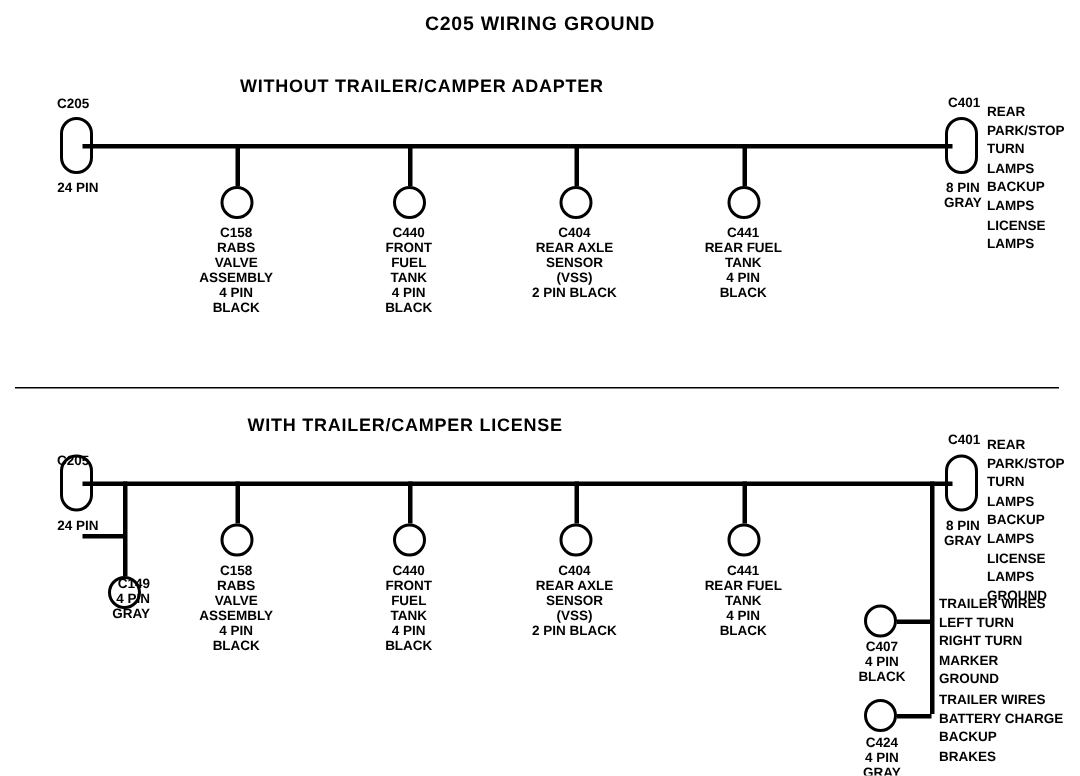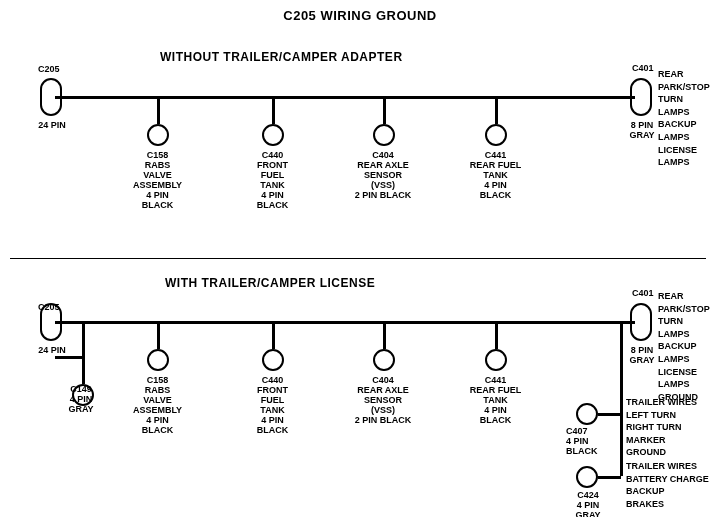--- a/index.html
+++ b/index.html
@@ -116,21 +116,21 @@
 
   <div style="position:absolute; top:274px; left:38px; font-size:9px; font-weight:bold;">C205</div>
   <div class="connector-large" style="top:275px; left:40px;"></div>
   <div style="position:absolute; top:317px; left:38px; font-size:9px; font-weight:bold; text-align:center; width:28px;">24 PIN</div>
 
   <div class="wire-v" style="top:293px; left:82px; height:35px;"></div>
   <div class="wire-h" style="top:328px; left:55px; width:28px;"></div>
 
   <div class="wire-v" style="top:328px; left:82px; height:28px;"></div>
   <div class="connector-small" style="top:356px; left:72px;"></div>
-  <div style="position:absolute; top:356px; left:62px; font-size:9px; font-weight:bold; text-align:center; width:38px;">C149<br>4 PIN GRAY</div>
+  <div style="position:absolute; top:356px; left:62px; font-size:9px; font-weight:bold; text-align:right; width:38px;">C149<br>4 PIN GRAY</div>
 
   <div style="position:absolute; top:260px; left:632px; font-size:9px; font-weight:bold;">C401</div>
   <div class="connector-large" style="top:275px; left:630px;"></div>
   <div style="position:absolute; top:317px; left:624px; font-size:9px; font-weight:bold; text-align:center; width:36px;">8 PIN<br>GRAY</div>
 
   <div style="position:absolute; top:262px; left:658px; font-size:9px; font-weight:bold; line-height:1.4;">REAR PARK/STOP<br>TURN LAMPS<br>BACKUP LAMPS<br>LICENSE LAMPS<br>GROUND</div>
 
   <div class="wire-v" style="top:293px; left:157px; height:28px;"></div>
   <div class="connector-small" style="top:321px; left:147px;"></div>
   <div style="position:absolute; top:347px; left:130px; font-size:9px; font-weight:bold; text-align:center; width:55px;">C158<br>RABS VALVE<br>ASSEMBLY<br>4 PIN BLACK</div>
@@ -144,21 +144,21 @@
   <div style="position:absolute; top:347px; left:353px; font-size:9px; font-weight:bold; text-align:center; width:60px;">C404<br>REAR AXLE<br>SENSOR<br>(VSS)<br>2 PIN BLACK</div>
 
   <div class="wire-v" style="top:293px; left:495px; height:28px;"></div>
   <div class="connector-small" style="top:321px; left:485px;"></div>
   <div style="position:absolute; top:347px; left:468px; font-size:9px; font-weight:bold; text-align:center; width:55px;">C441<br>REAR FUEL<br>TANK<br>4 PIN BLACK</div>
 
   <div class="wire-v" style="top:293px; left:620px; height:155px;"></div>
 
   <div class="wire-h" style="top:385px; left:598px; width:23px;"></div>
   <div class="connector-small" style="top:375px; left:576px;"></div>
-  <div style="position:absolute; top:398px; left:566px; font-size:9px; font-weight:bold; width:44px;">C407<br>4 PIN<br>BLACK</div>
+  <div style="position:absolute; top:398px; left:566px; font-size:9px; font-weight:bold; text-align:center; width:44px;">C407<br>4 PIN<br>BLACK</div>
   <div style="position:absolute; top:368px; left:626px; font-size:9px; font-weight:bold; line-height:1.4;">TRAILER WIRES<br>LEFT TURN<br>RIGHT TURN<br>MARKER<br>GROUND</div>
 
   <div class="wire-h" style="top:448px; left:598px; width:23px;"></div>
   <div class="connector-small" style="top:438px; left:576px;"></div>
   <div style="position:absolute; top:462px; left:566px; font-size:9px; font-weight:bold; text-align:center; width:44px;">C424<br>4 PIN<br>GRAY</div>
   <div style="position:absolute; top:432px; left:626px; font-size:9px; font-weight:bold; line-height:1.4;">TRAILER WIRES<br>BATTERY CHARGE<br>BACKUP<br>BRAKES</div>
 
 </div>
 
 </body></html>

